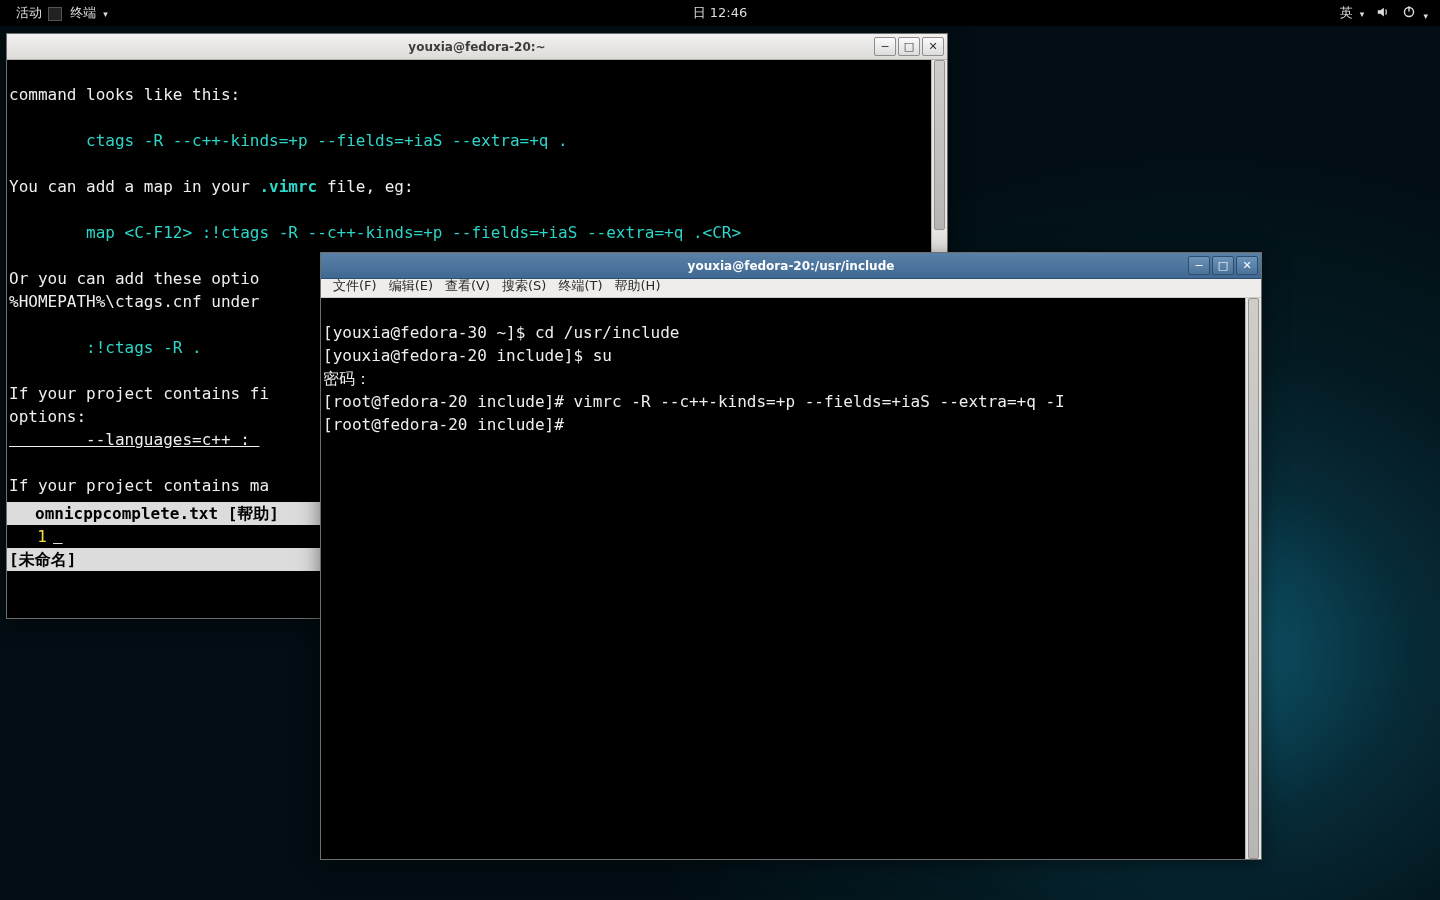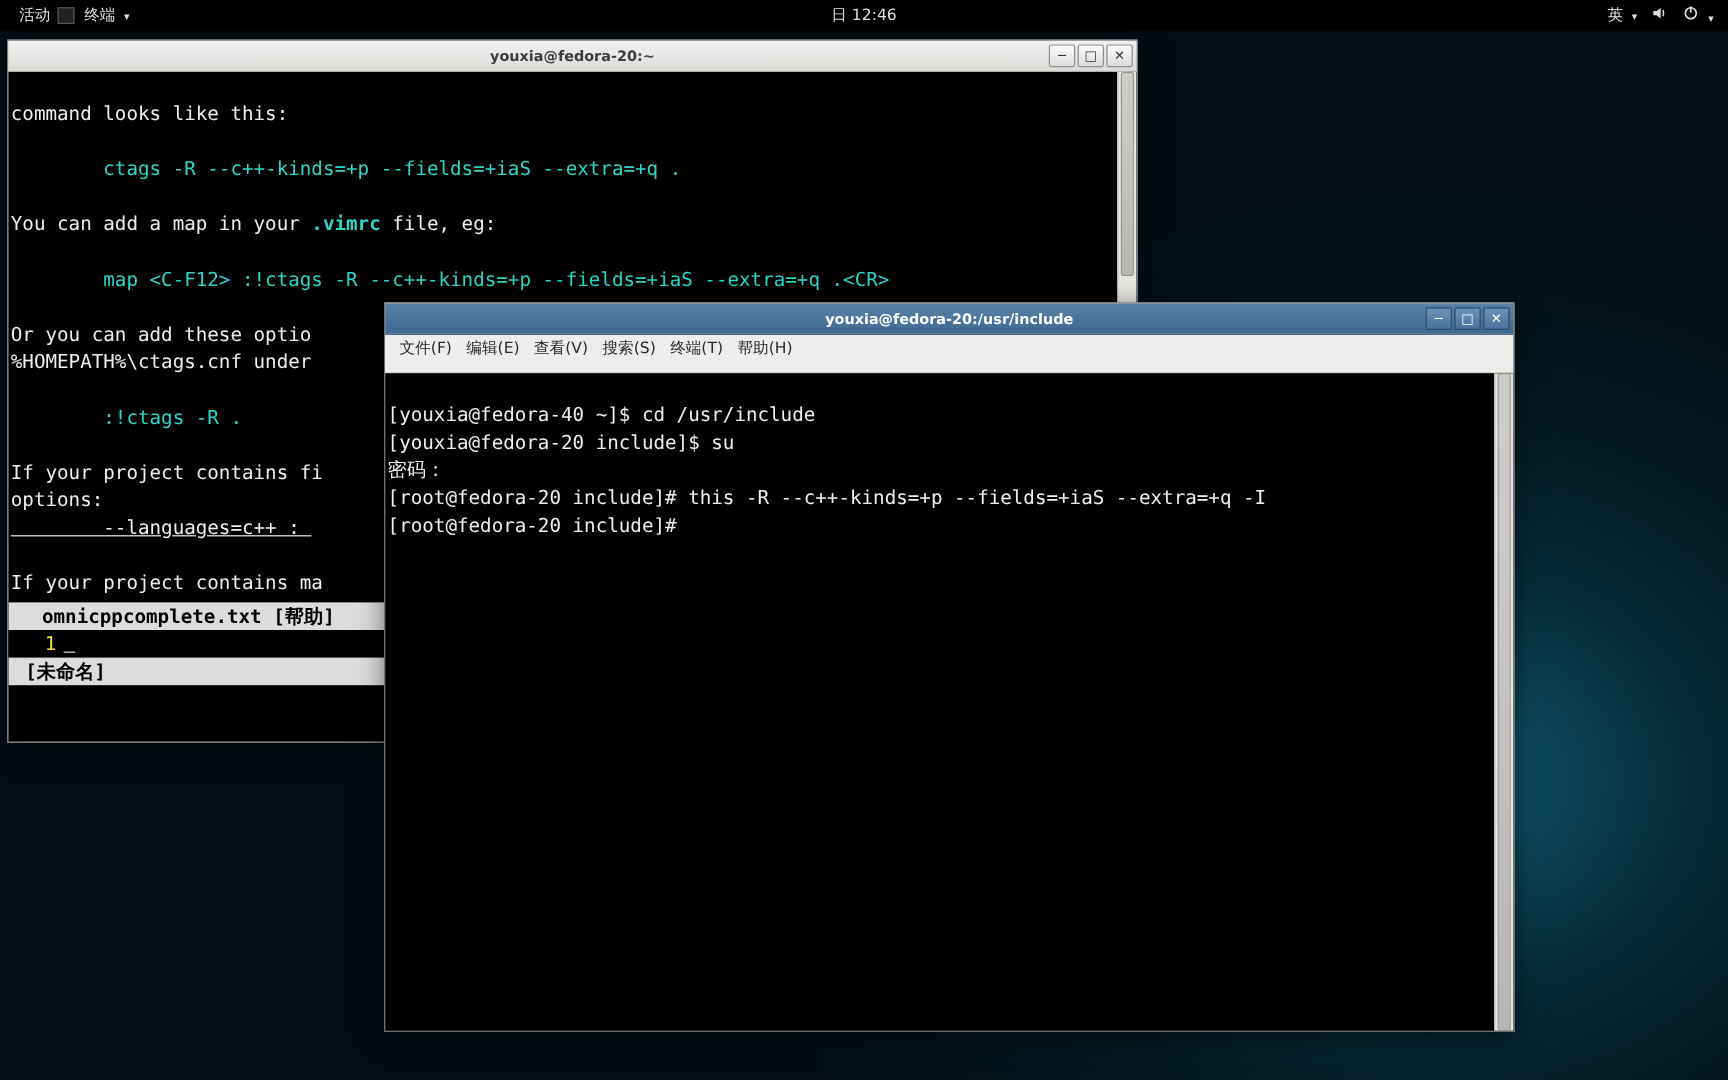--- a/index.html
+++ b/index.html
@@ -54,22 +54,22 @@
     width:22px; height:19px;
     background: linear-gradient(#fbfbfb,#dcdcdc);
     border:1px solid #8e8e8e;
     border-radius:2px;
     display:flex; align-items:center; justify-content:center;
     font-size:11px; color:#333;
   }
   .titlebar.active .winbtn { background: linear-gradient(#6c93b8,#4a729a); border-color:#2d4e70; color:#fff;}
 
   .menubar {
-    height: 32px; background:#efedeb; border-bottom:1px solid #d0ccc7;
-    display:flex; align-items:flex-start; gap:4px; padding:0 8px;
+    height: 19px; background:#efedeb; border-bottom:1px solid #d0ccc7;
+    display:flex; align-items:flex-end; gap:4px; padding:0 8px;
     font-size:13px; color:#2b2b2b;
   }
   .menubar span { padding:2px 4px; }
 
   .term-body {
     flex:1; background:#000; color:#ddd;
     font-family:"DejaVu Sans Mono","Liberation Mono",monospace;
     font-size:16px; line-height:23px;
     position:relative; overflow:hidden;
   }
@@ -161,21 +161,21 @@
 </div>
 
     <div style="position:absolute; left:0; right:16px; top:442px; height:23px;" class="vim-bar">
       <span style="padding-left:4px;margin-left:24px;">omnicppcomplete.txt [帮助]</span>
     </div>
     <div class="vim-row" style="position:absolute; left:0; right:16px; top:465px; height:23px; background:#000;">
       <div class="vim-gutter">1</div>
       <div class="vim-text vim-cursorline">&nbsp;</div>
     </div>
     <div style="position:absolute; left:0; right:16px; top:488px; height:23px;" class="vim-bar">
-      <span style="padding-left:14px;">[未命名]</span>
+      <span style="padding-left:2px;">[未命名]</span>
     </div>
     <div class="scrollbar">
       <div class="scroll-thumb" style="top:0; height:170px;"></div>
     </div>
   </div>
 </div>
 
 <div class="window" style="left:320px; top:252px; width:942px; height:608px;">
   <div class="titlebar active">
     <span class="title">youxia@fedora-20:/usr/include</span>
@@ -188,23 +188,23 @@
   <div class="menubar">
     <span>文件(F)</span>
     <span>编辑(E)</span>
     <span>查看(V)</span>
     <span>搜索(S)</span>
     <span>终端(T)</span>
     <span>帮助(H)</span>
   </div>
   <div class="term-body">
     <div class="term-content">
-<span class="white">[youxia@fedora-40 ~]$ </span><span class="white">cd /usr/include</span>
+<span class="white">[youxia@fedora-30 ~]$ </span><span class="white">cd /usr/include</span>
 <span class="white">[youxia@fedora-20 include]$ </span><span class="white">su</span>
 <span class="white">密码：</span>
-<span class="white">[root@fedora-20 include]# </span><span class="white">this -R --c++-kinds=+p --fields=+iaS --extra=+q -I</span>
+<span class="white">[root@fedora-20 include]# </span><span class="white">vimrc -R --c++-kinds=+p --fields=+iaS --extra=+q -I</span>
 <span class="white">[root@fedora-20 include]# </span>
 </div>
     <div class="scrollbar">
       <div class="scroll-thumb" style="top:0; bottom:0;"></div>
     </div>
   </div>
 </div>
 
 </body></html>

